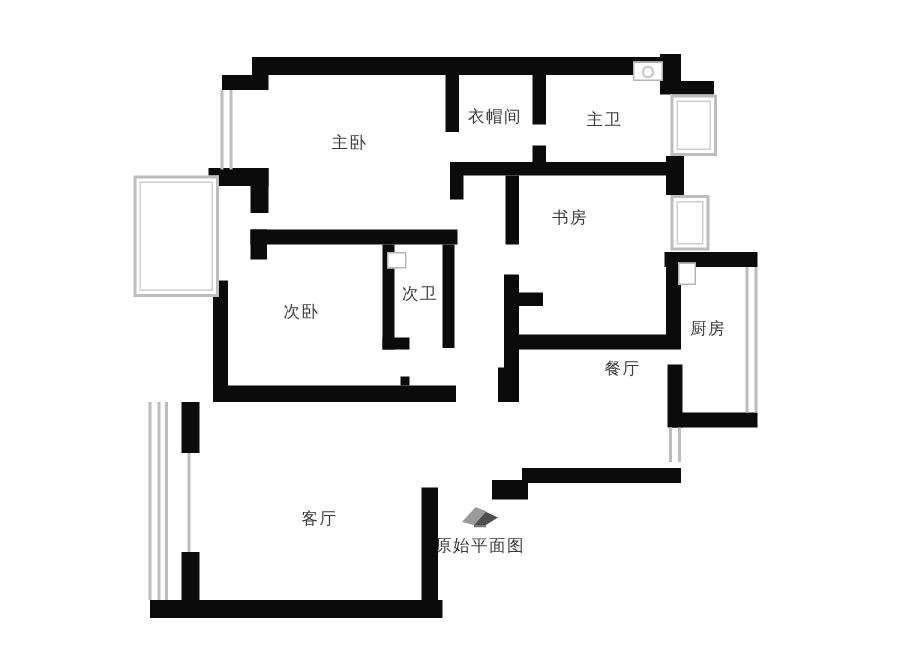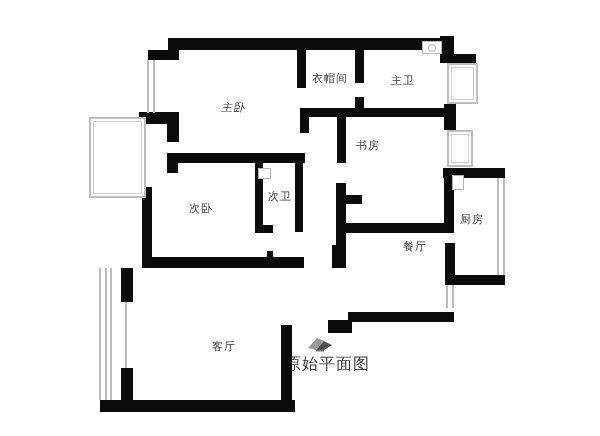--- a/index.html
+++ b/index.html
@@ -19,21 +19,21 @@
     border:1px solid #cfcfcf;
   }
   .vline{position:absolute;top:0;bottom:0;width:2px;background:#bdbdbd;}
   .fixture{position:absolute;border:1px solid #b5b5b5;box-sizing:border-box;background:#fff;}
   .fixture .dot{
     position:absolute;left:50%;top:50%;transform:translate(-50%,-50%);
     width:8px;height:8px;border:1px solid #b5b5b5;border-radius:50%;box-sizing:border-box;
   }
   #caption-group{position:absolute;text-align:center;}
   #caption-icon{display:block;margin:0 auto 2px auto;}
-  #caption-text{font-size:16px;color:#3a3a3a;letter-spacing:1px;white-space:nowrap;}
+  #caption-text{font-size:11px;color:#3a3a3a;letter-spacing:1px;white-space:nowrap;}
 </style>
 </head>
 <body>
 
 <div id="stage">
   <div id="caption-group" style="left: 285px; top: 336px; width: 70px;">
     <svg id="caption-icon" width="26" height="16" viewBox="0 0 26 16">
       <polygon points="1,12 10,2 17,5 9,14" fill="#9a9a9a"></polygon>
       <polygon points="10,2 25,9 17,14 9,14 17,5" fill="#4f4f4f"></polygon>
       <polygon points="9,14 17,14 17,15.5 9,15.5" fill="#777777"></polygon>
@@ -102,22 +102,22 @@
       <div class="vline" style="left: 11px;"></div>
     </div>
     <div class="win" style="position: absolute; left: 124px; top: 302px; width: 3px; height: 66px;">
       <div class="vline" style="left: 0.5px;"></div>
     </div>
     <div class="fixture" style="position: absolute; left: 422px; top: 41px; width: 20px; height: 13px;">
       <div class="dot"></div>
     </div>
     <div class="fixture" style="position: absolute; left: 258px; top: 168px; width: 13px; height: 11px;"></div>
     <div class="fixture" style="position: absolute; left: 452px; top: 175px; width: 12px; height: 15px;"></div>
-    <span class="room-label" style="left: 233px; top: 107px; font-style: italic;">主卧</span>
+    <span class="room-label" style="left: 233px; top: 95px;">主卧</span>
     <span class="room-label" style="left: 330px; top: 78px;">衣帽间</span>
     <span class="room-label" style="left: 403px; top: 80px;">主卫</span>
-    <span class="room-label" style="left: 368px; top: 145px;">书房</span>
+    <span class="room-label" style="left: 380px; top: 145px;">书房</span>
     <span class="room-label" style="left: 201px; top: 208px;">次卧</span>
     <span class="room-label" style="left: 280px; top: 196px;">次卫</span>
     <span class="room-label" style="left: 415px; top: 246px;">餐厅</span>
     <span class="room-label" style="left: 472px; top: 219px;">厨房</span>
-    <span class="room-label" style="left: 224px; top: 346px;">客厅</span>
+    <span class="room-label" style="left: 213px; top: 346px;">客厅</span>
   </div>
 
 </body></html>

